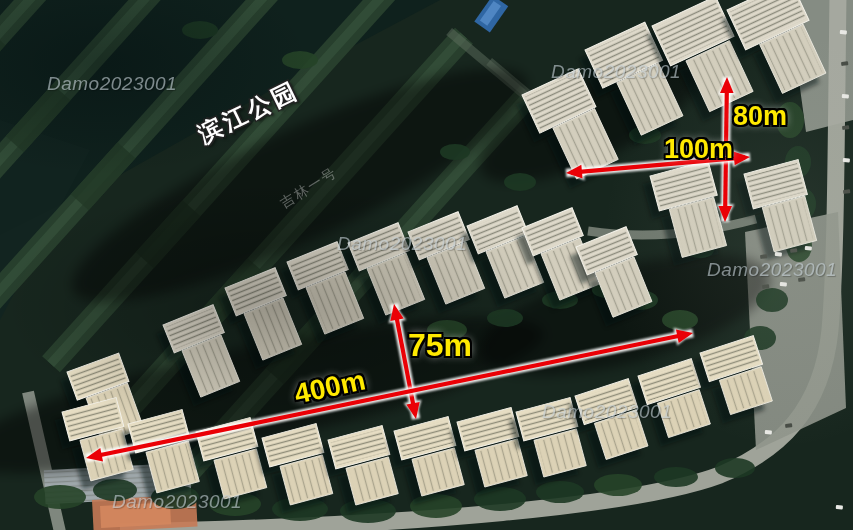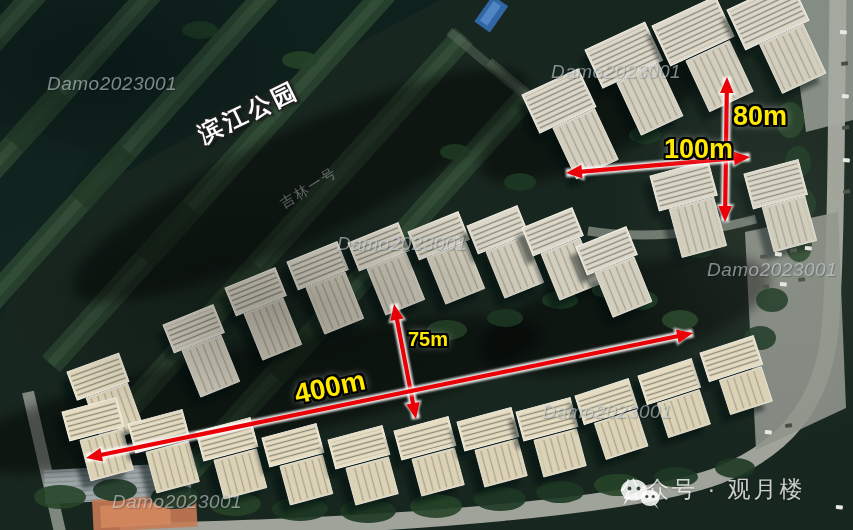--- a/index.html
+++ b/index.html
@@ -451,34 +451,17 @@
           <polygon points="693,333 677.1852280056959,345.44560110111905 673.5546559225223,327.81554306522816" fill="#fff"></polygon>
         </g>
         <line x1="90.89723834330303" y1="456.991507754674" x2="688.102761656697" y2="334.008492245326" stroke="#ea0006" stroke-width="4.2"></line>
         <polygon points="86,458 100.29961324492632,448.1125806680647 103.04271215221303,461.43306896184896" fill="#ea0006"></polygon>
         <polygon points="693,333 678.7003867550736,342.8874193319353 675.957287847787,329.56693103815104" fill="#ea0006"></polygon>
       </g>
     </svg>
 
   <div class="mlabel" style="left:733px;top:103px;">80m</div>
   <div class="mlabel" style="left:623px;top:136px;margin-left:41px;">100m</div>
-  <div class="mlabel" style="left:408px;top:329px;font-size:20px;text-align:right;">75m</div>
+  <div class="mlabel" style="left:408px;top:329px;font-size:32px;text-align:right;">75m</div>
   <div class="mlabel rot400" style="left:295px;top:381px;font-size:28px;">400m</div>
 
-  <div class="credit">
-    <svg width="42" height="32" viewBox="0 0 42 32">
-      <g fill="rgba(255,255,255,.85)">
-        <ellipse cx="14" cy="12" rx="13" ry="10.5"></ellipse>
-        <polygon points="6,20 11,18.5 3.5,27"></polygon>
-        <ellipse cx="30" cy="20" rx="9.5" ry="8"></ellipse>
-        <polygon points="36,26.5 32.5,25 38.5,31"></polygon>
-      </g>
-      <g fill="#39493f">
-        <circle cx="9.5" cy="10.5" r="1.9"></circle>
-        <circle cx="18.5" cy="10.5" r="1.9"></circle>
-        <circle cx="26.8" cy="18.5" r="1.5"></circle>
-        <circle cx="33.2" cy="18.5" r="1.5"></circle>
-      </g>
-    </svg>
-    <span class="credit-text">公众号 · 观月楼</span>
-  </div>
 
 </div>
 
 </body></html>

